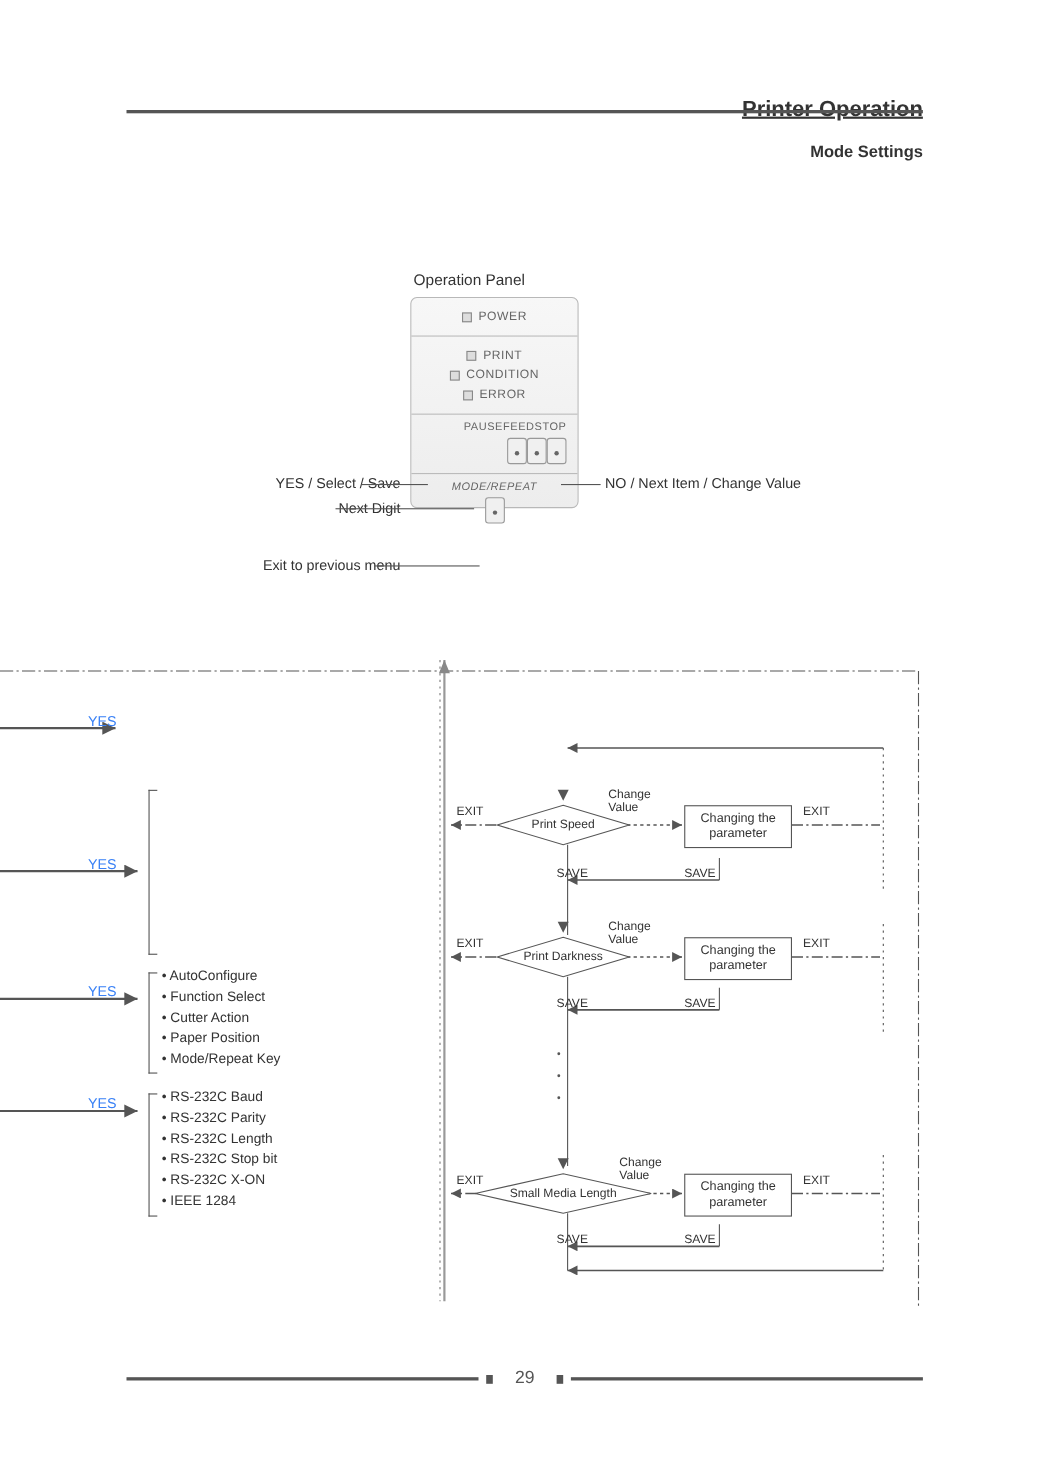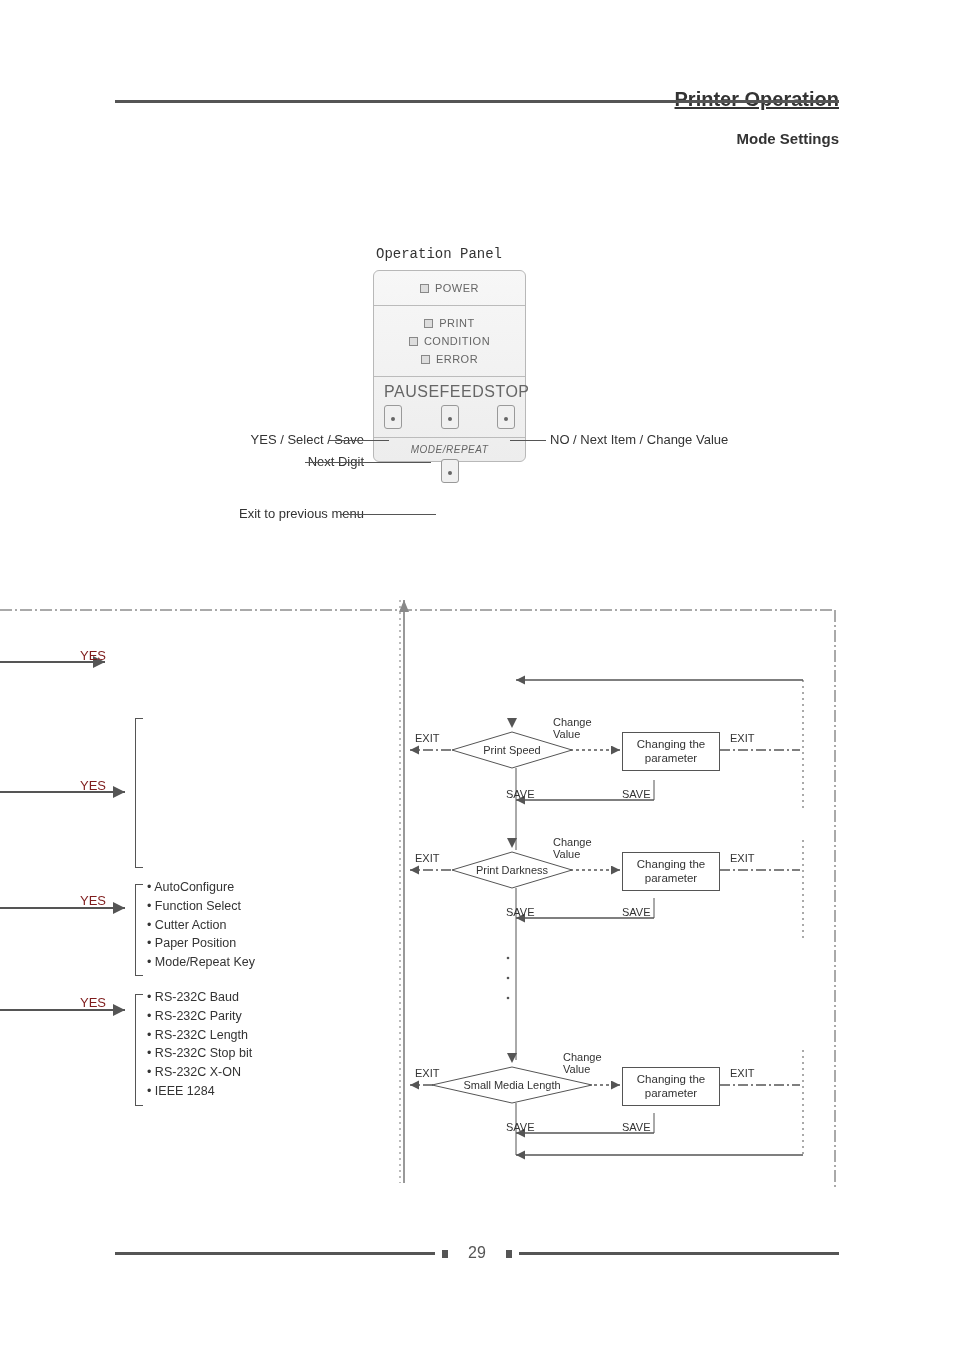--- a/index.html
+++ b/index.html
@@ -37,21 +37,20 @@
     right: 115px;
     top: 130px;
     font-size: 15px;
     font-weight: 700;
     color: #333;
   }
   .panel-label {
     position: absolute;
     font-size: 14px;
     color: #333;
-    font-family: Liberation Mono, monospace;
   }
   .op-panel {
     position: absolute;
     left: 373px;
     top: 270px;
     width: 153px;
     height: 192px;
     border: 1px solid #b8b8b8;
     border-radius: 6px;
     background: linear-gradient(#f7f7f7,#ededed);
@@ -66,22 +65,22 @@
     color: #666;
     padding: 3px 0;
     letter-spacing: 0.5px;
   }
   .led {
     width: 9px; height: 9px;
     border: 1px solid #888;
     background: #ddd;
   }
   .btn-row {
-    display: flex; justify-content: space-between; padding: 0 10px;
-    font-size: 16px; color: #666; letter-spacing: 0.5px;
+    display: flex; justify-content: flex-end; padding: 0 10px;
+    font-size: 10px; color: #666; letter-spacing: 0.5px;
   }
   .btn {
     width: 18px; height: 24px;
     border: 1px solid #999;
     border-radius: 3px;
     background: #f0f0f0;
     position: relative;
   }
   .btn::after {
     content: "";
@@ -100,21 +99,21 @@
   .callout-line {
     position: absolute;
     background: #555;
     height: 1px;
   }
 
   
   .yes-lbl {
     position: absolute;
     font-size: 13px;
-    color: #7f1d1d;
+    color: #3b82f6;
   }
   .bracket {
     position: absolute;
     border-left: 1px solid #555;
     border-top: 1px solid #555;
     border-bottom: 1px solid #555;
   }
   .bullets {
     position: absolute;
     font-size: 12.5px;

